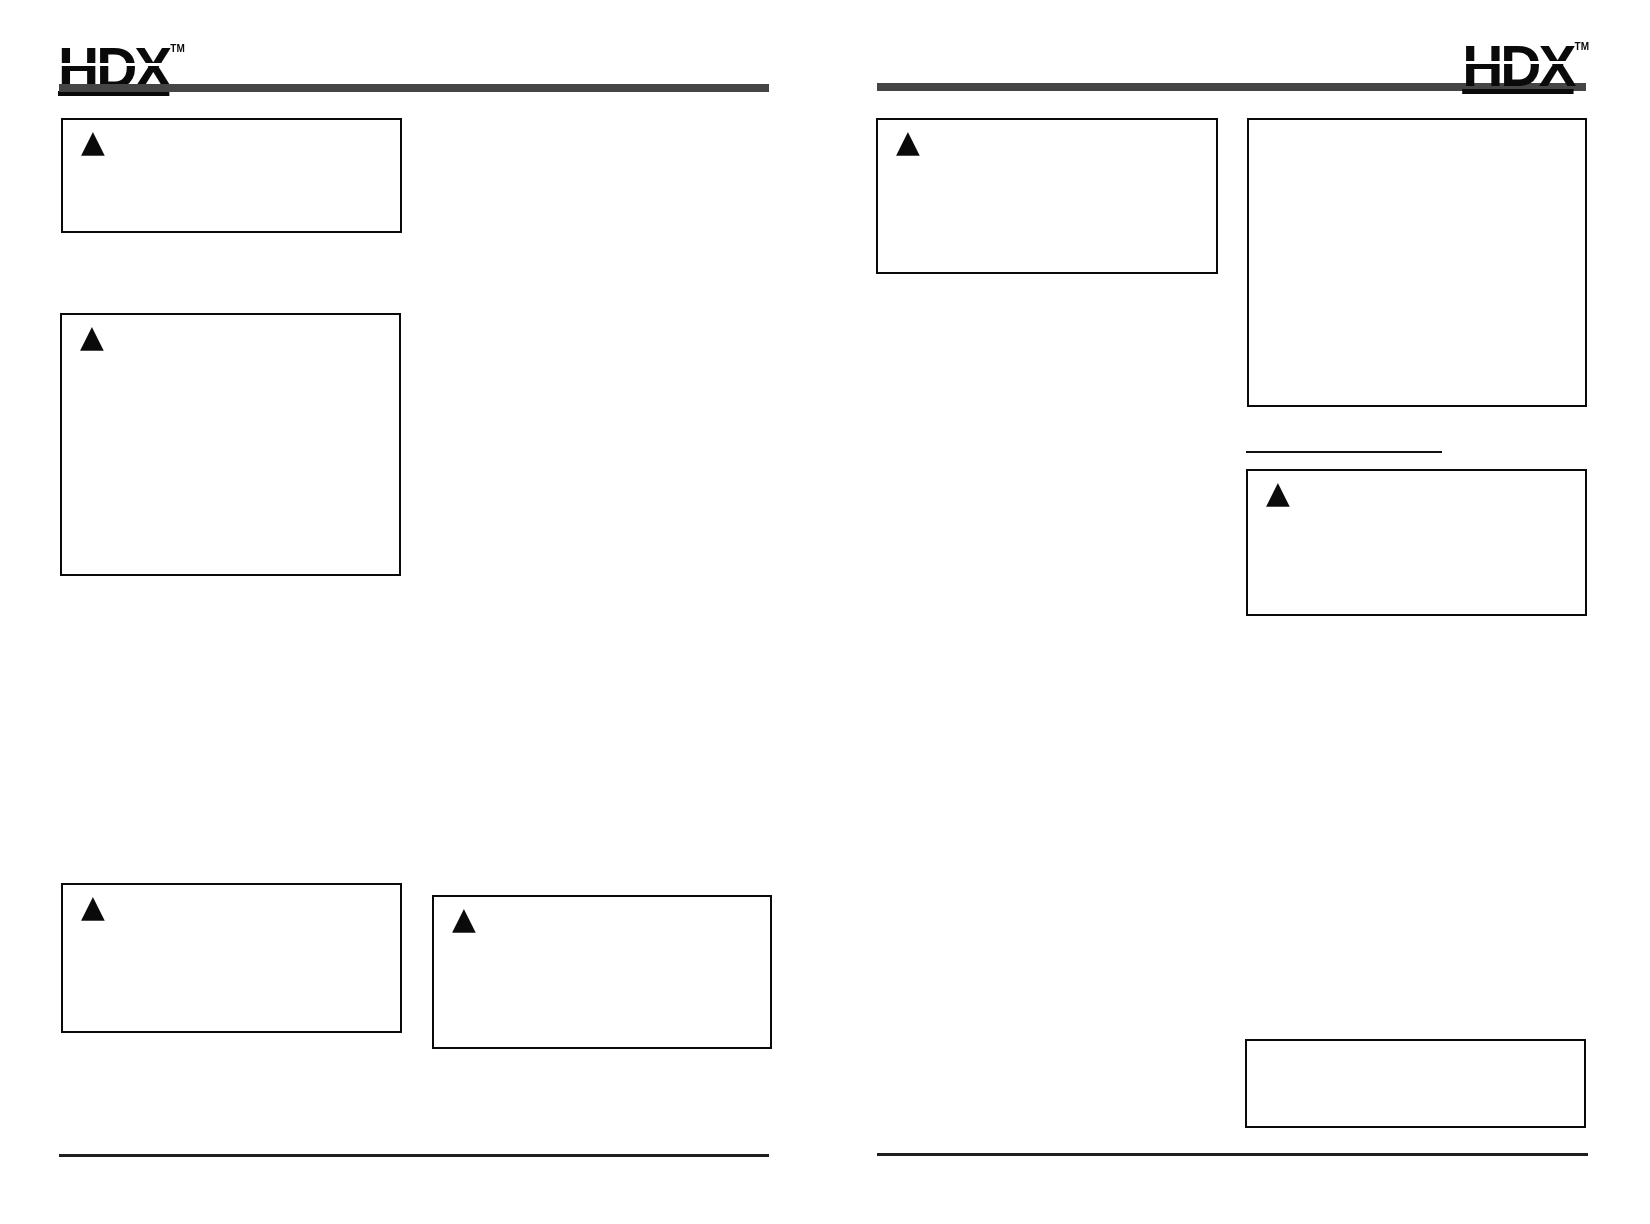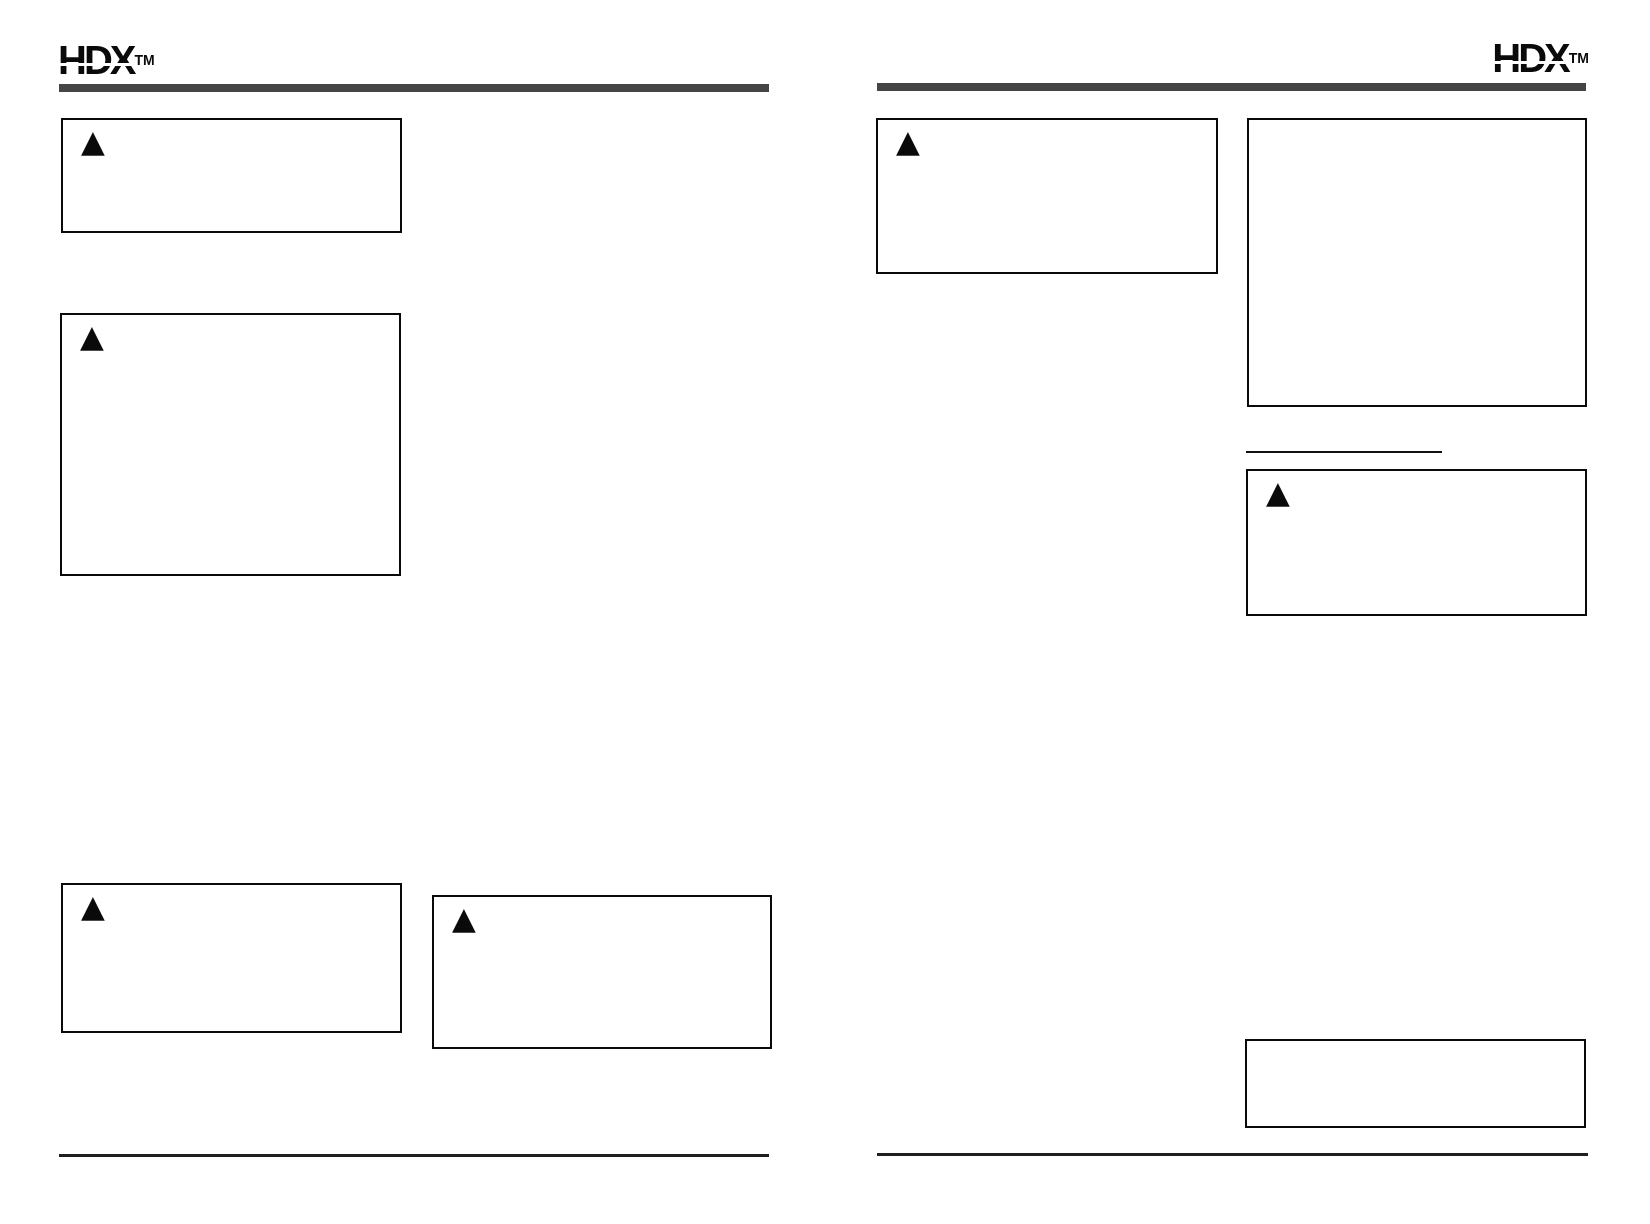--- a/index.html
+++ b/index.html
@@ -20,42 +20,43 @@
   .hdx-logo {
     position: absolute;
     color: #0a0a0a;
     white-space: nowrap;
   }
   .hdx-text {
     position: relative;
     display: inline-block;
     font-family: "Liberation Sans", sans-serif;
     font-weight: 900;
-    font-size: 40px;
+    font-size: 57px;
     line-height: 1;
     letter-spacing: -3px;
     font-stretch: condensed;
+    text-decoration: underline;
   }
   
   .hdx-text::after {
     content: "";
     position: absolute;
     left: -2px;
     right: 0px;
     top: 23px;
     height: 3px;
     background: #ffffff;
   }
   .hdx-tm {
     display: inline-block;
-    font-size: 14px;
+    font-size: 10px;
     font-weight: 700;
     vertical-align: top;
     position: relative;
-    top: 12px;
+    top: 3px;
     left: 1px;
     letter-spacing: 0;
   }
 
   
   .header-bar {
     position: absolute;
     background: #454545;
   }
   .bar-left  { left: 59px;  top: 84px; width: 710px; height: 8px; }

